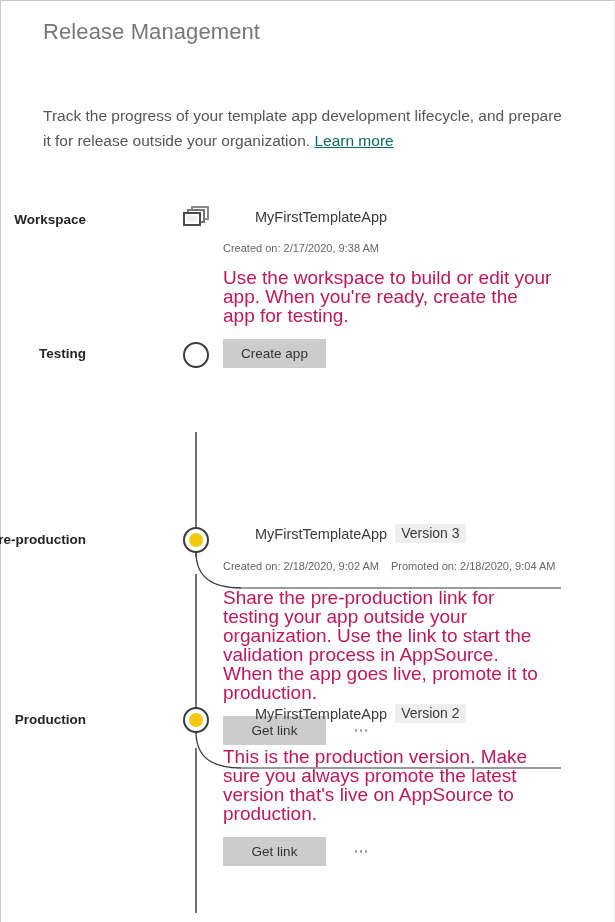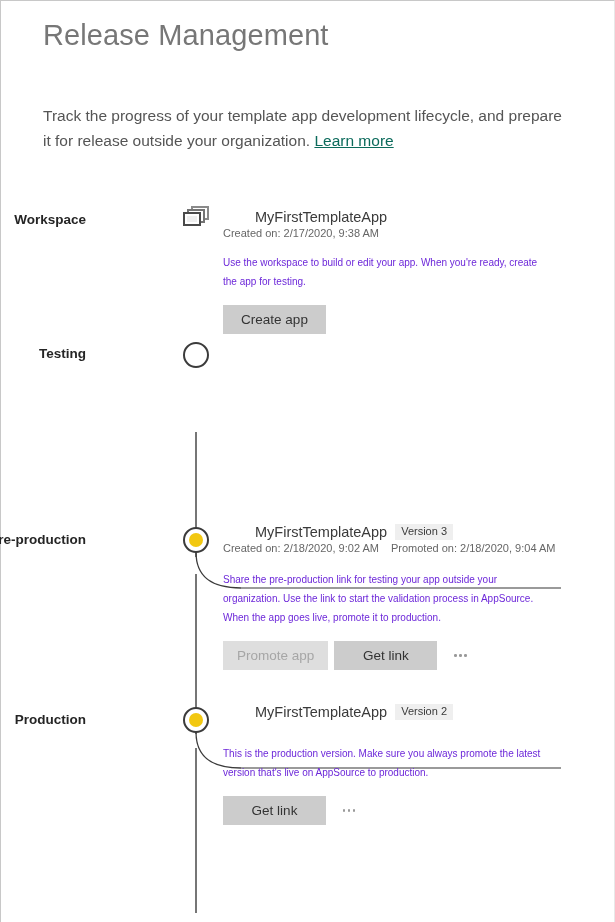--- a/index.html
+++ b/index.html
@@ -20,21 +20,21 @@
     border-top: 1px solid #c8c8c8;
     border-left: 1px solid #c8c8c8;
     border-right: 1px solid #e8e8e8;
     background: #ffffff;
   }
 
   
   .page-title {
     position: absolute;
     left: 42px; top: 18px;
-    font-size: 29px;
+    font-size: 22px;
     font-weight: 400;
     color: #777777;
     letter-spacing: 0.1px;
     white-space: nowrap;
   }
   .intro {
     position: absolute;
     left: 42px; top: 102px;
     width: 520px;
     font-size: 15.5px;
@@ -124,37 +124,37 @@
   }
   .app-name {
     font-size: 14.5px;
     color: #3a3a3a;
     margin-left: 32px;
   }
   .version-badge {
     display: inline-block;
     background: #efefef;
     color: #3a3a3a;
-    font-size: 11px;
+    font-size: 14px;
     padding: 2px 6px 3px 6px;
     line-height: 1;
     white-space: nowrap;
   }
   .meta {
-    margin-top: 2px;
+    margin-top: 17px;
     font-size: 11px;
     color: #666666;
     white-space: nowrap;
   }
   .meta .gap { display: inline-block; width: 12px; }
   .desc {
     margin-top: 14px;
-    font-size: 10px;
+    font-size: 19px;
     line-height: 19px;
-    color: #6d28d9;
+    color: #be185d;
     width: 330px;
   }
 
   
   .btn-row {
     margin-top: 14px;
     display: flex;
     align-items: center;
   }
   .btn {
@@ -162,21 +162,21 @@
     min-width: 103px;
     padding: 0 14px;
     background: #cccccc;
     color: #333333;
     border: none;
     font-family: "Liberation Sans", sans-serif;
     font-size: 13.5px;
     line-height: 29px;
     text-align: center;
     cursor: pointer;
-    margin-right: 6px;
+    margin-right: 18px;
   }
   .btn.disabled {
     background: #dedede;
     color: #a6a6a6;
     cursor: default;
   }
   .ellipsis-btn {
     width: 26px; height: 26px;
     display: inline-flex;
     align-items: center;
@@ -257,21 +257,20 @@
     <div class="content" style="top:328px;">
       <div class="app-line">
         <span class="app-name">MyFirstTemplateApp</span>
         <span class="version-badge">Version 3</span>
       </div>
       <div class="meta">
         <span>Created on: 2/18/2020, 9:02 AM</span><span class="gap"></span><span>Promoted on: 2/18/2020, 9:04 AM</span>
       </div>
       <div class="desc" style="margin-top:16px;">Share the pre-production link for testing your app outside your organization. Use the link to start the validation process in AppSource. When the app goes live, promote it to production.</div>
       <div class="btn-row">
-        <button class="btn disabled">Promote app</button>
         <button class="btn">Get link</button>
         <button class="ellipsis-btn">
           <span></span>
             <span></span>
             <span></span>
         </button>
       </div>
     </div>
 
     <div class="stage-label" style="top:516px;">Production</div>

